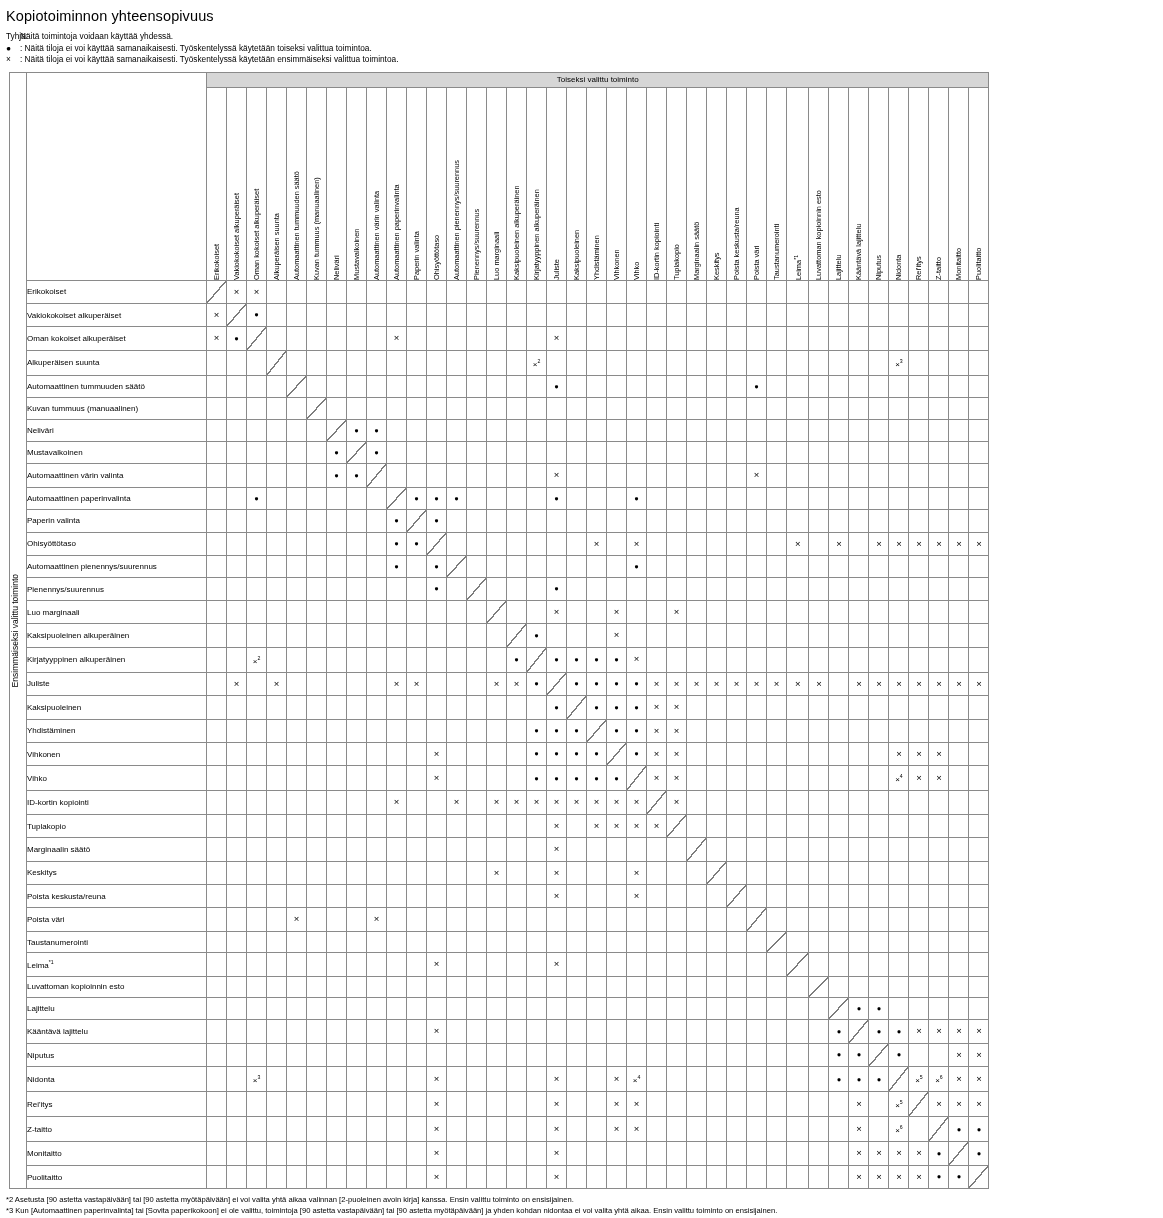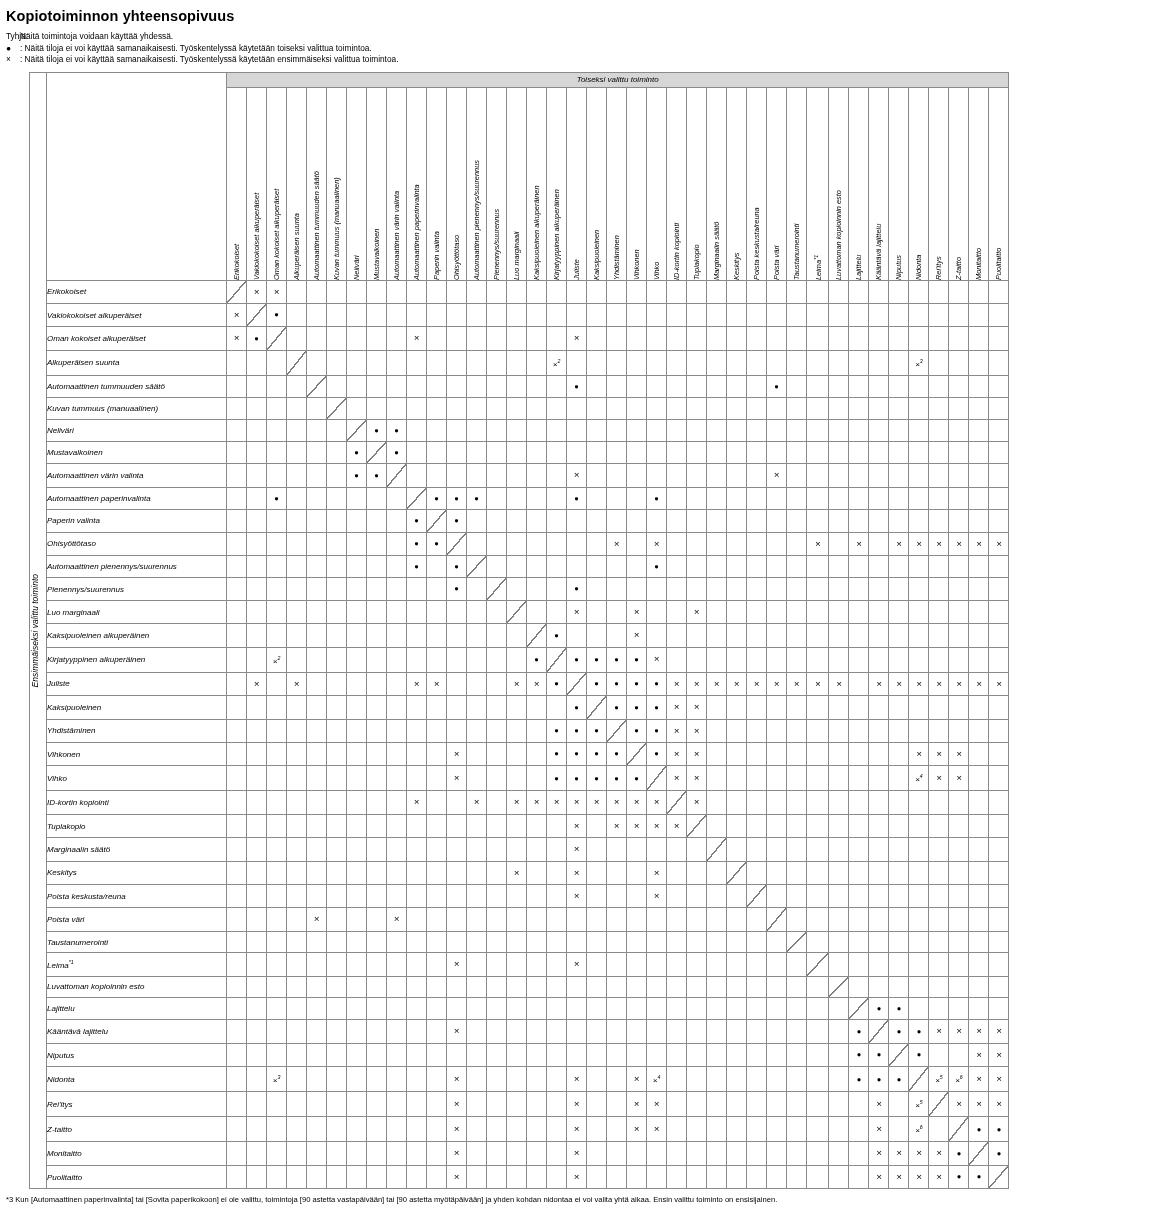--- a/index.html
+++ b/index.html
@@ -5,32 +5,31 @@
   html,body{margin:0;padding:0;}
   body{
     width:1163px;
     background:#ffffff;
     font-family:"Liberation Sans", sans-serif;
     color:#000;
     -webkit-font-smoothing:antialiased;
   }
   .page{position:relative;width:1163px;min-height:1218px;padding:0;box-sizing:border-box;}
   .title{
-    font-size:14.5px;font-weight:bold;margin:8px 0 0 6px;letter-spacing:0.1px;
+    font-size:14.5px;font-weight:normal;margin:8px 0 0 6px;letter-spacing:0.1px;
   }
   .legend{margin:7px 0 6px 6px;font-size:8.3px;line-height:11.5px;}
   .legend .lrow{display:flex;}
   .legend .lsym{width:14px;display:inline-block;text-align:left;}
   .legend .ltxt{display:inline-block;}
 
   table.matrix{
     border-collapse:collapse;
-    margin-left:29px;
+    margin-left:9px;
     table-layout:fixed;
-    font-style:italic;
   }
   table.matrix td, table.matrix th{
     border:1px solid #8a8a8a;
     padding:0;
     font-weight:normal;
     font-size:8px;
     vertical-align:middle;
     box-sizing:border-box;
   }
   .corner-blank{border:1px solid #8a8a8a;background:#fff;}
@@ -1971,17 +1970,18 @@
             <td class="cell dot"></td>
             <td class="cell diag">
               <span class="diag-line"></span>
             </td>
           </tr>
         </tbody>
     </table>
   </div>
 
   <div class="notes">
+    <div>*2  Asetusta [90 astetta vastapäivään] tai [90 astetta myötäpäivään] ei voi valita yhtä aikaa valinnan [2-puoleinen avoin kirja] kanssa. Ensin valittu toiminto on ensisijainen.</div>
     <div>*3  Kun [Automaattinen paperinvalinta] tai [Sovita paperikokoon] ei ole valittu, toimintoja [90 astetta vastapäivään] tai [90 astetta myötäpäivään] ja yhden kohdan nidontaa ei voi valita yhtä aikaa. Ensin valittu toiminto on ensisijainen.</div>
 
   </div>
 
 </div>
 
 </body></html>

